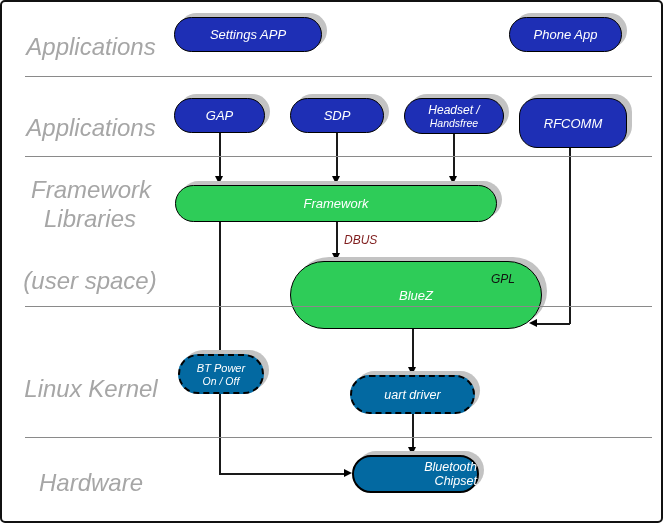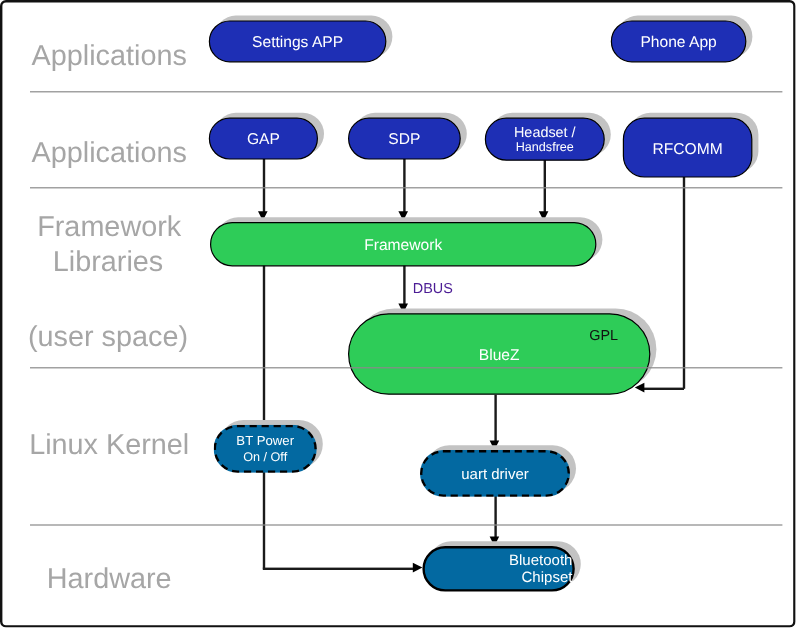--- a/index.html
+++ b/index.html
@@ -1,18 +1,18 @@
 <!DOCTYPE html>
 <html><head>
 <meta charset="utf-8">
 <style>
   html,body{margin:0;padding:0;background:#ffffff;font-family:"Liberation Sans",sans-serif;}
   .canvas{
     position:relative;width:659px;height:519px;margin:0;
-    border:2px solid #111;border-radius:5px;background:#fff;overflow:hidden;
+    border:2px solid #111;border-radius:5px;background:#fff;overflow:hidden;font-style:italic;
   }
   
   .layer-label{
     position:absolute;color:#a6a6a6;font-size:24px;line-height:31px;
     text-align:center;white-space:pre-line;letter-spacing:0px;
   }
   
   .divider{position:absolute;left:23px;width:627px;height:1px;background:#8a8a8a;z-index:6;}
   
   .pill{
@@ -28,42 +28,42 @@
   .pill .sub{font-size:10.5px;line-height:13px;}
   .pill .l1{line-height:14px;}
   .gpl-tag{position:absolute;top:10px;right:26px;color:#111;font-size:12px;z-index:5;}
   
   .vline{position:absolute;width:1.5px;background:#1a1a1a;z-index:2;}
   .hline{position:absolute;height:1.5px;background:#1a1a1a;z-index:2;}
   .arr{position:absolute;width:0;height:0;z-index:3;}
   .arr.down{border-left:4.5px solid transparent;border-right:4.5px solid transparent;border-top:8px solid #000;}
   .arr.left{border-top:4.5px solid transparent;border-bottom:4.5px solid transparent;border-right:8px solid #000;}
   .arr.right{border-top:4.5px solid transparent;border-bottom:4.5px solid transparent;border-left:8px solid #000;}
-  .edge-label{position:absolute;color:#4c1d95;font-size:12px;z-index:3;}
+  .edge-label{position:absolute;color:#7f1d1d;font-size:12px;z-index:3;}
 </style>
 </head>
 <body>
 
 <div class="canvas">
 
   <div class="divider" style="top:74px"></div>
   <div class="divider" style="top:154px"></div>
   <div class="divider" style="top:304px"></div>
   <div class="divider" style="top:435px"></div>
 
   <div class="layer-label" style="left:14px;top:29px;width:150px">Applications</div>
   <div class="layer-label" style="left:14px;top:79px;width:150px">
     <span>Applications</span><br>
     <span>Framework</span>
   </div>
   <div class="layer-label" style="left:8px;top:170px;width:160px">
     <span>Libraries</span><br>
     <span>(user space)</span>
   </div>
-  <div class="layer-label" style="left:14px;top:353px;width:150px">Linux Kernel</div>
+  <div class="layer-label" style="left:14px;top:371px;width:150px">Linux Kernel</div>
   <div class="layer-label" style="left:14px;top:465px;width:150px">Hardware</div>
 
   <div class="vline" style="left:217px;top:129px;height:47px"></div>
   <div class="arr down" style="left:213px;top:174px"></div>
 
   <div class="vline" style="left:334px;top:129px;height:47px"></div>
   <div class="arr down" style="left:330px;top:174px"></div>
 
   <div class="vline" style="left:451px;top:130px;height:46px"></div>
   <div class="arr down" style="left:447px;top:174px"></div>

